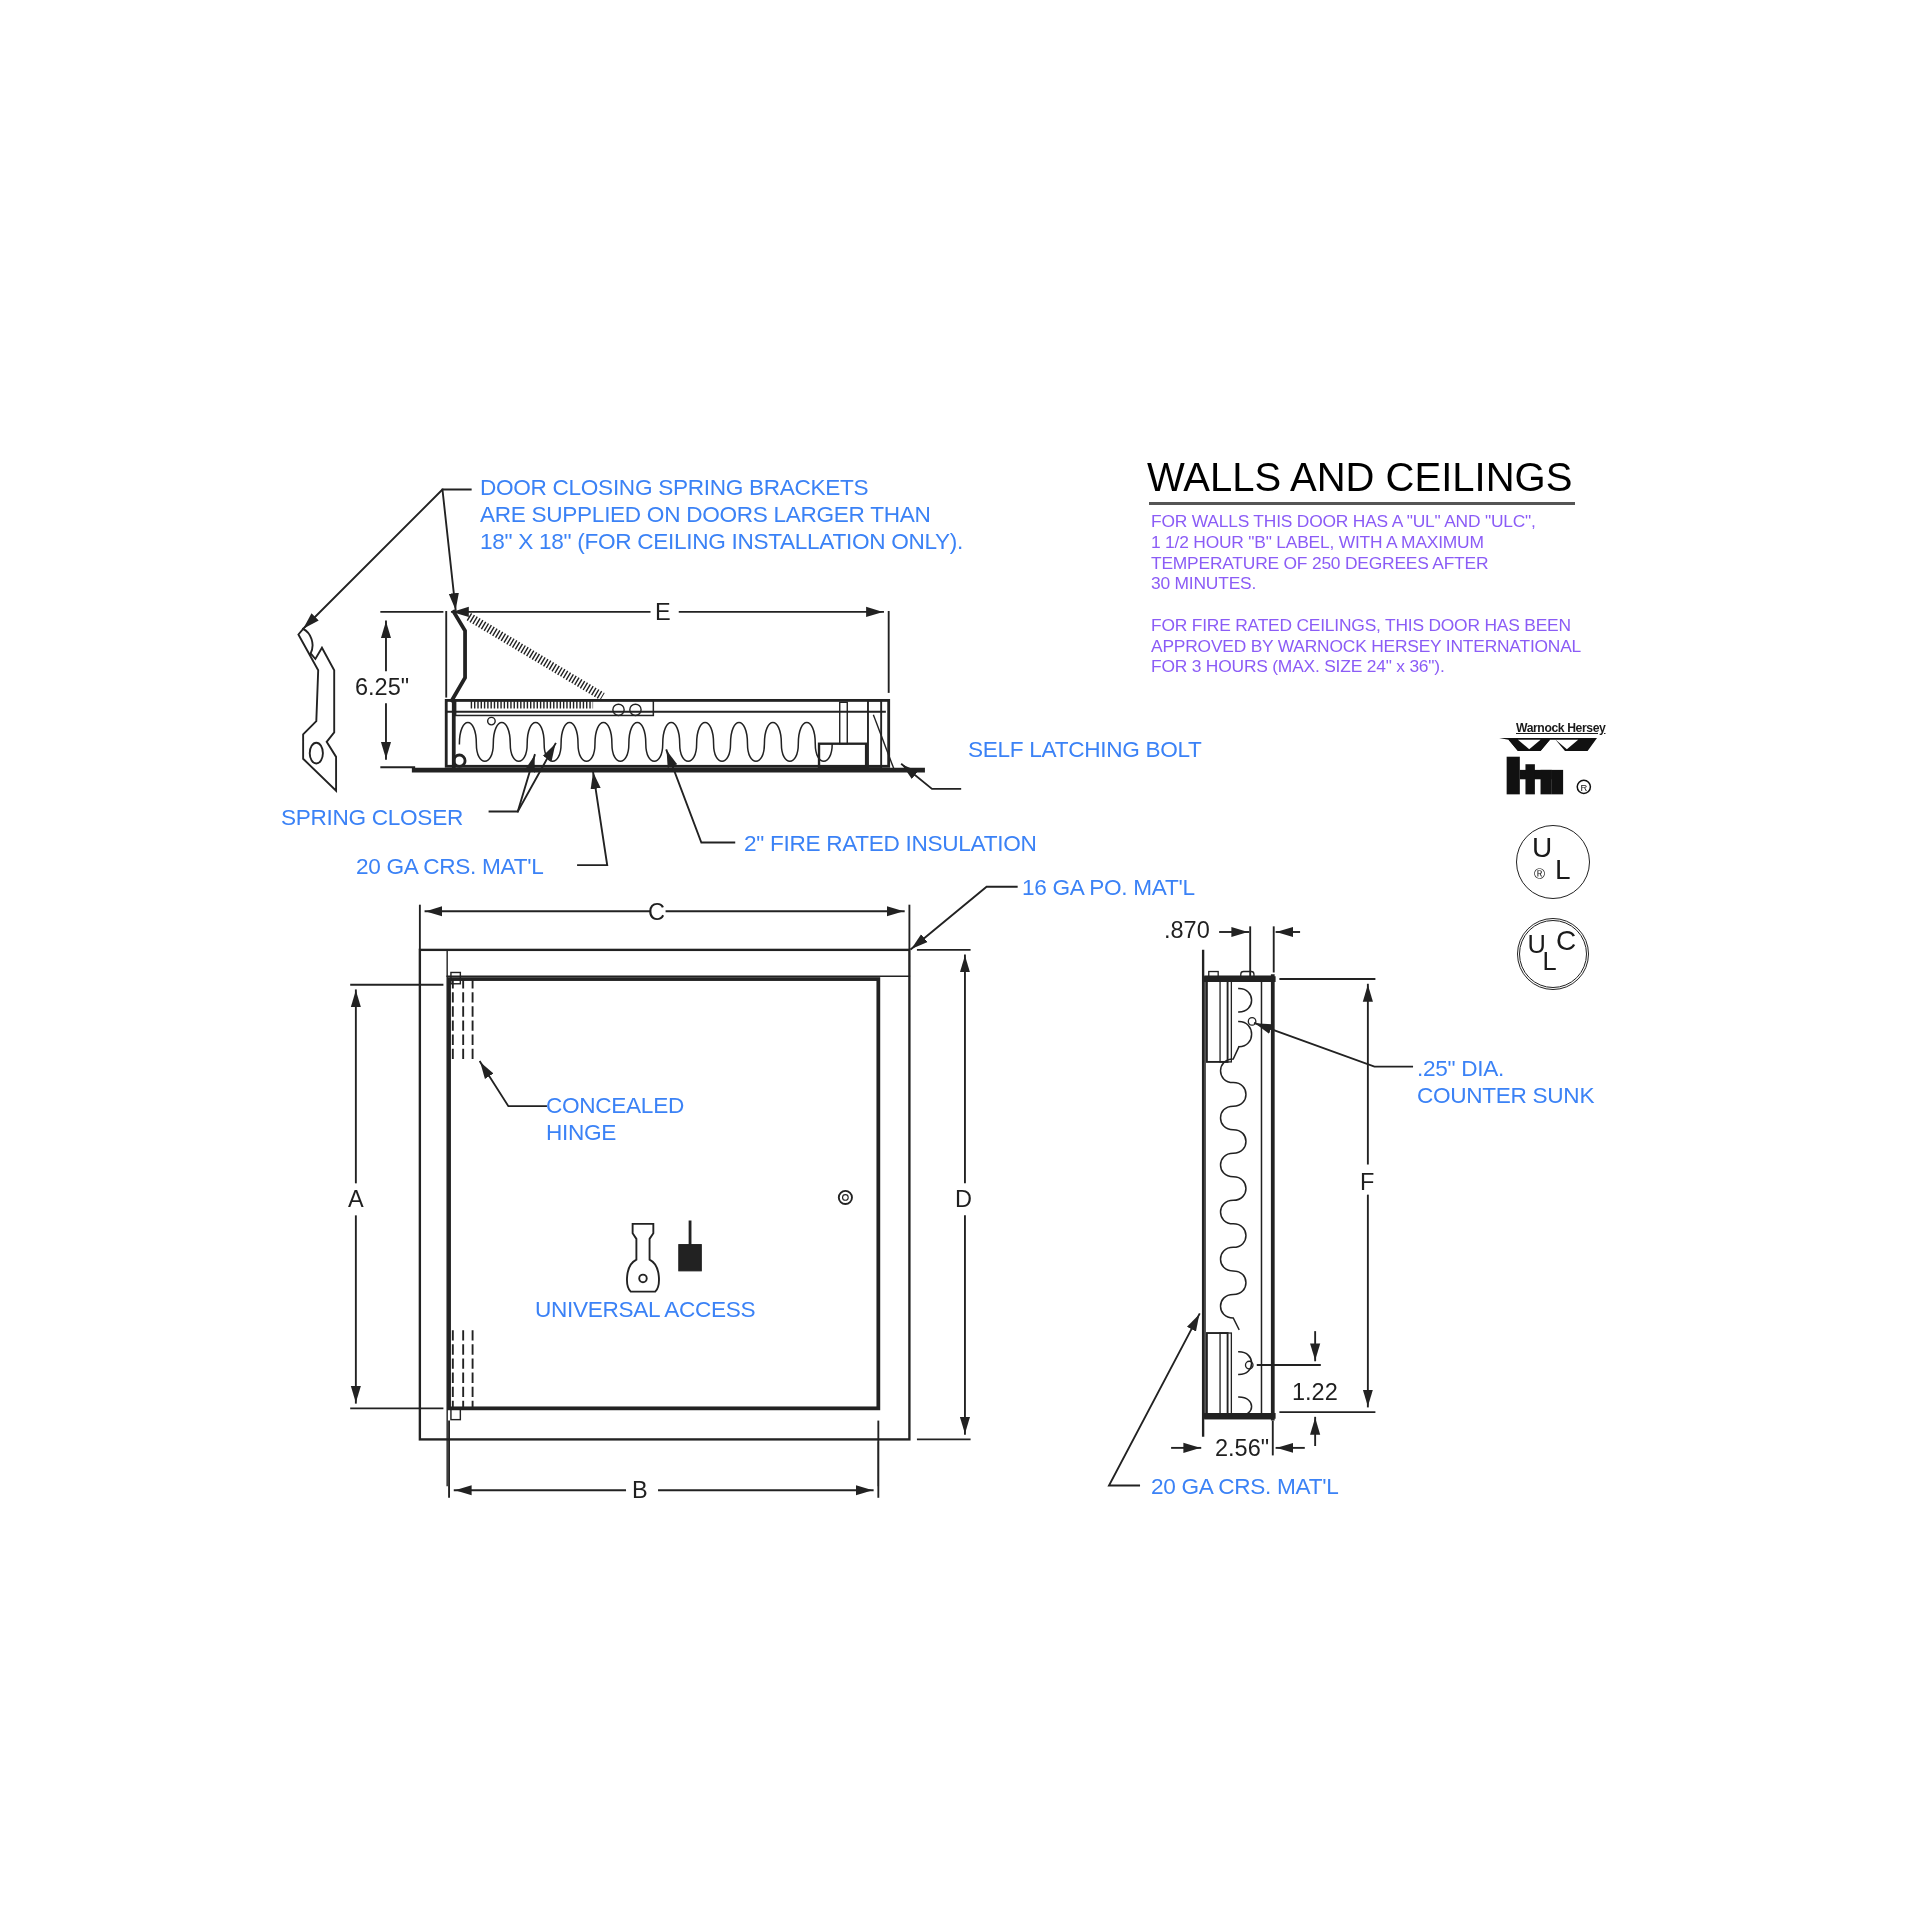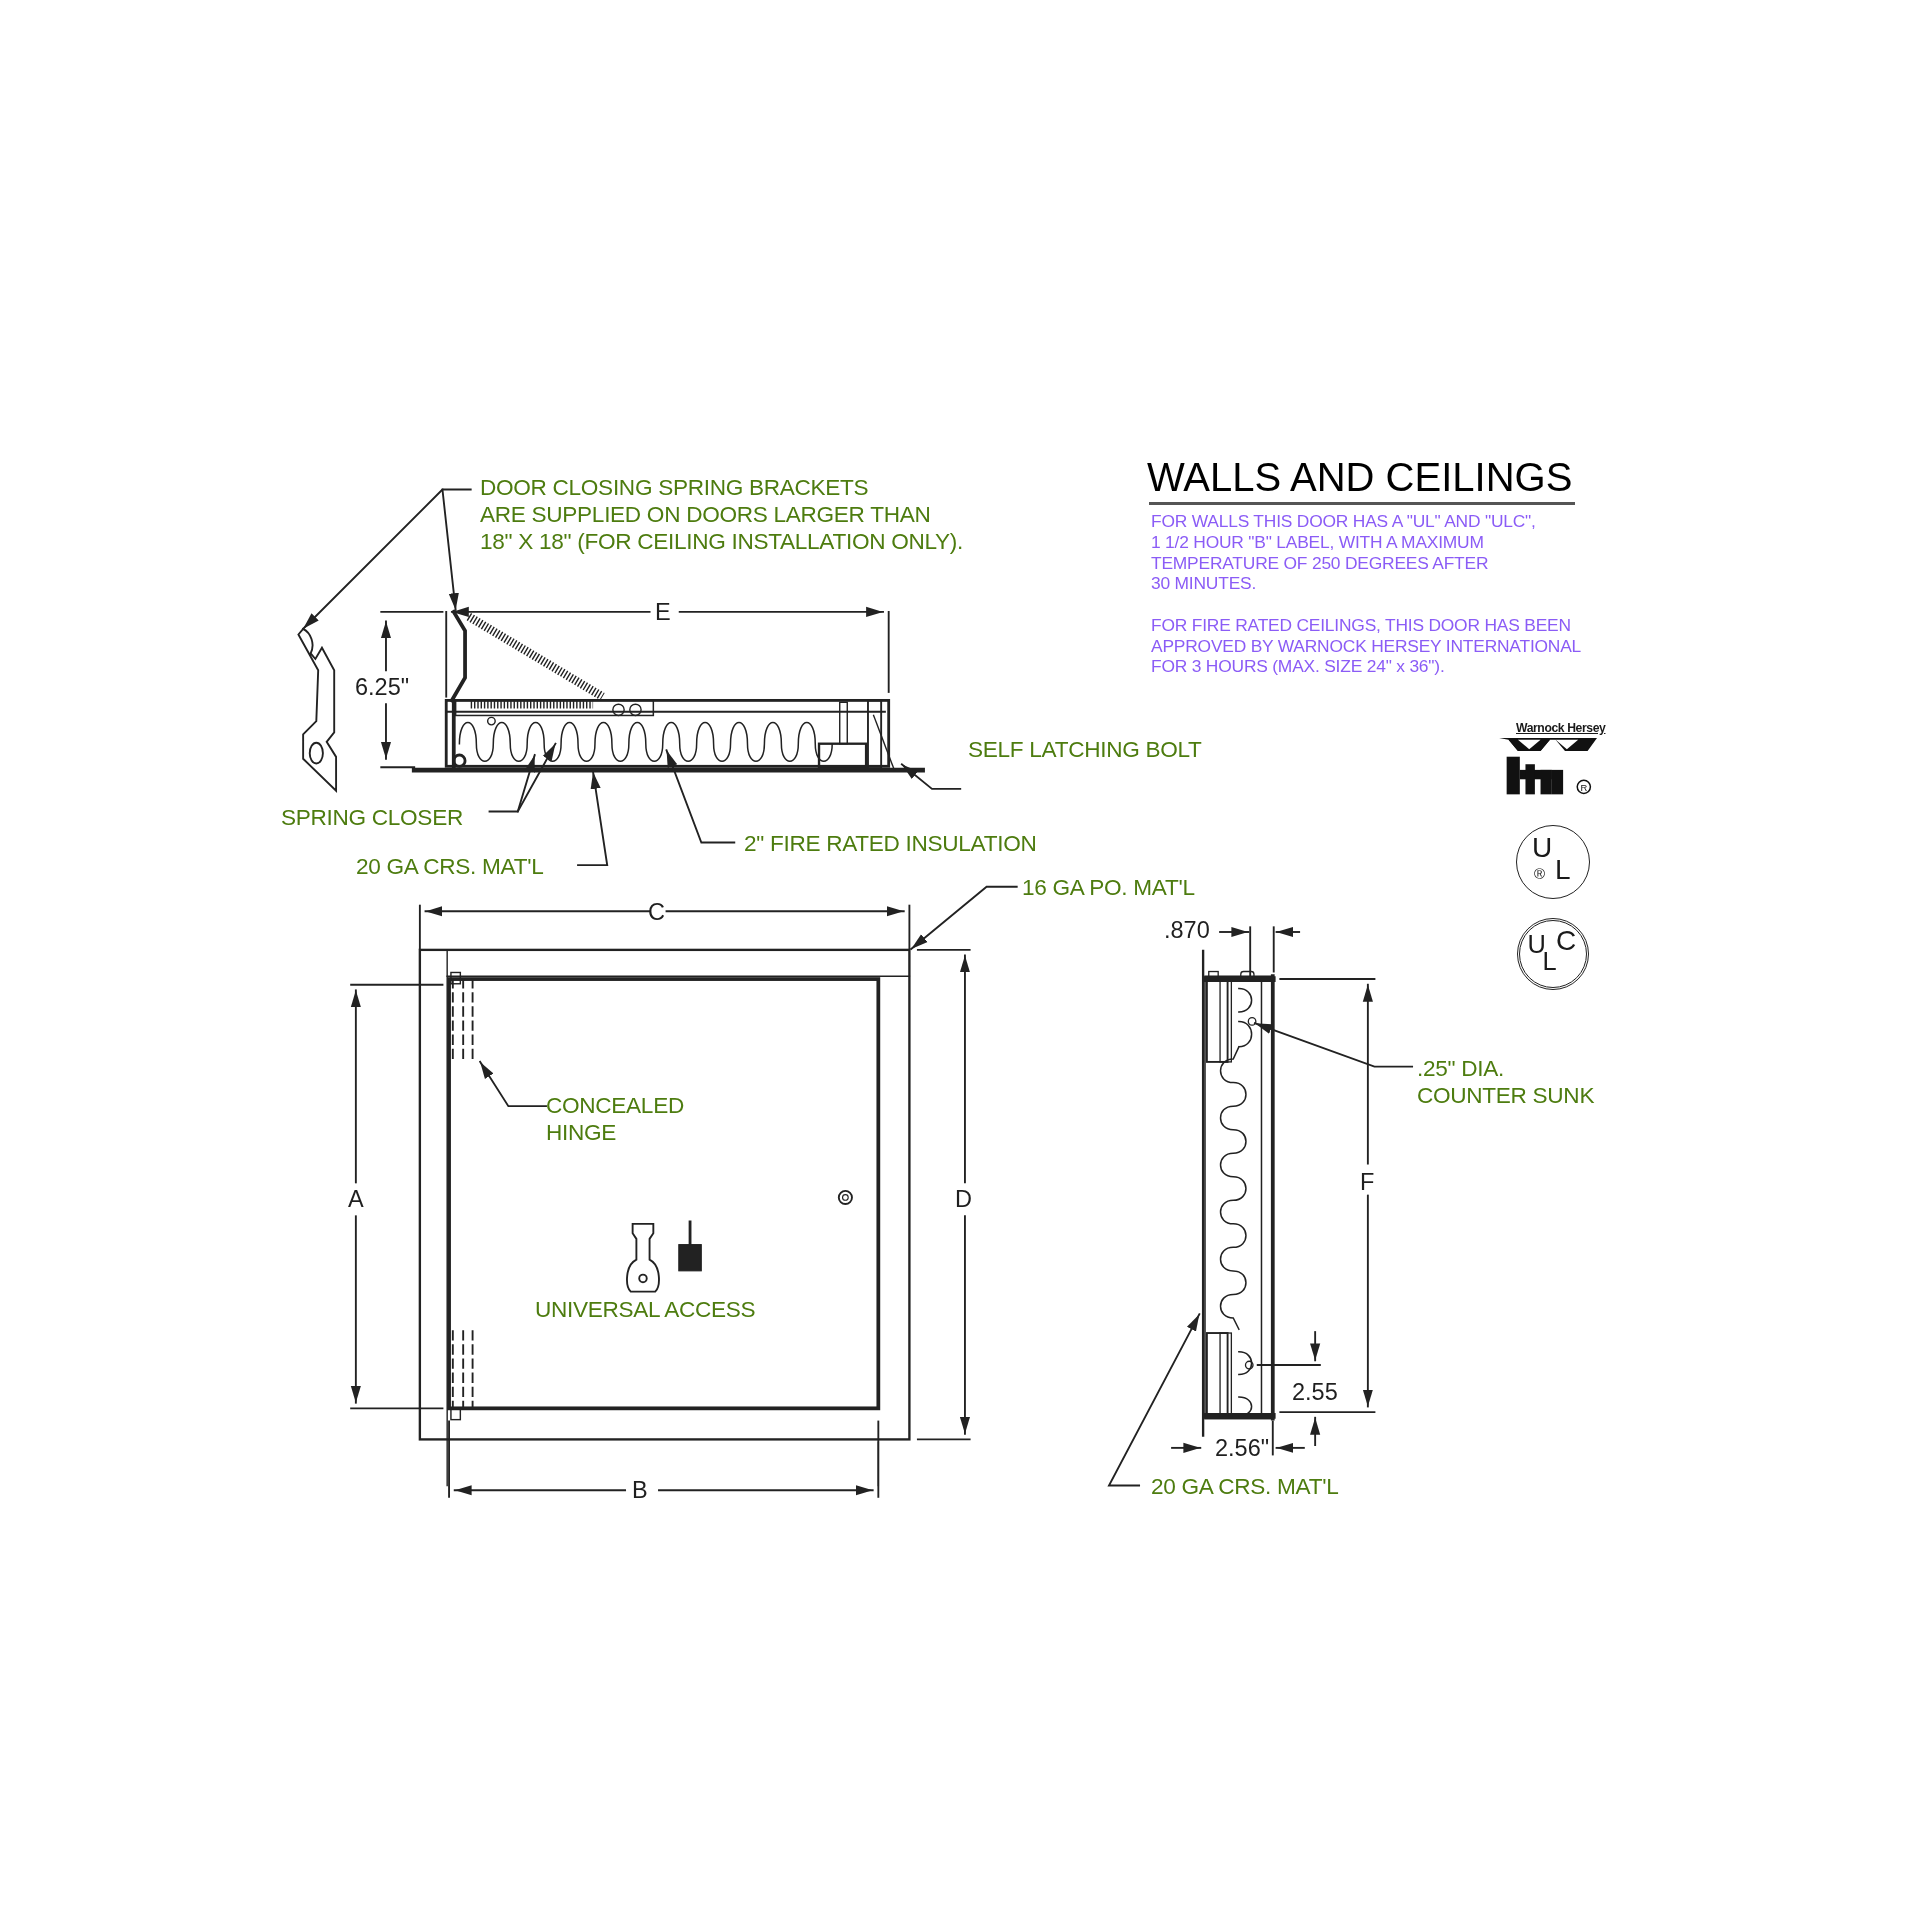--- a/index.html
+++ b/index.html
@@ -1,19 +1,19 @@
 <!DOCTYPE html>
 <html style="font-size:15px"><head>
 <meta charset="utf-8">
 <style>
   html, body { margin:0; padding:0; background:#ffffff; }
   body { width:1928px; height:1928px; position:relative; overflow:hidden;
          font-family:"Liberation Sans", "DejaVu Sans", sans-serif; color:#1a1a1a; }
   #drawing { position:absolute; left:0; top:0; width:1928px; height:1928px; }
-  .lbl { position:absolute; font-size:22.6px; line-height:27px; white-space:pre; color:#4d7c0f; letter-spacing:-0.3px; }
+  .lbl { position:absolute; font-size:22.6px; line-height:27px; white-space:pre; color:#3b82f6; letter-spacing:-0.3px; }
   .dim { position:absolute; font-size:23.5px; line-height:26px; white-space:pre; color:#1f1f1f; }
   .title { position:absolute; left:1147px; top:456px; font-size:40px; line-height:43px; letter-spacing:0px; color:#000000; white-space:pre; }
   .title-rule { position:absolute; left:1149px; top:502px; width:426px; height:2.8px; background:#555; }
   .note { position:absolute; left:1151px; font-size:17.4px; line-height:21px; color:#8b5cf6; white-space:pre; letter-spacing:-0.2px; }
   .wh-text { position:absolute; left:1503px; top:721px; font-size:12.2px; font-weight:bold; letter-spacing:-0.4px; white-space:pre; text-decoration:underline;margin-left:13px; }
 </style>
 </head>
 <body>
 
 <svg id="drawing" viewBox="0 0 2048 2048" xmlns="http://www.w3.org/2000/svg">
@@ -231,16 +231,16 @@
 <div class="dim" style="left:955px;top:1186px">D</div>
 <div class="dim" style="left:632px;top:1477px">B</div>
 <div class="lbl" style="left:546px;top:1092px">CONCEALED</div>
 <div class="lbl" style="left:546px;top:1119px">HINGE</div>
 <div class="lbl" style="left:535px;top:1296px">UNIVERSAL ACCESS</div>
 
 <div class="dim" style="left:1164px;top:917px">.870</div>
 <div class="dim" style="left:1360px;top:1169px">F</div>
 <div class="lbl" style="left:1417px;top:1055px">.25" DIA.</div>
 <div class="lbl" style="left:1417px;top:1082px">COUNTER SUNK</div>
-<div class="dim" style="left:1292px;top:1379px">2.55</div>
+<div class="dim" style="left:1292px;top:1379px">1.22</div>
 <div class="dim" style="left:1215px;top:1435px">2.56"</div>
 <div class="lbl" style="left:1151px;top:1473px">20 GA CRS. MAT'L</div>
 
 
 </body></html>

